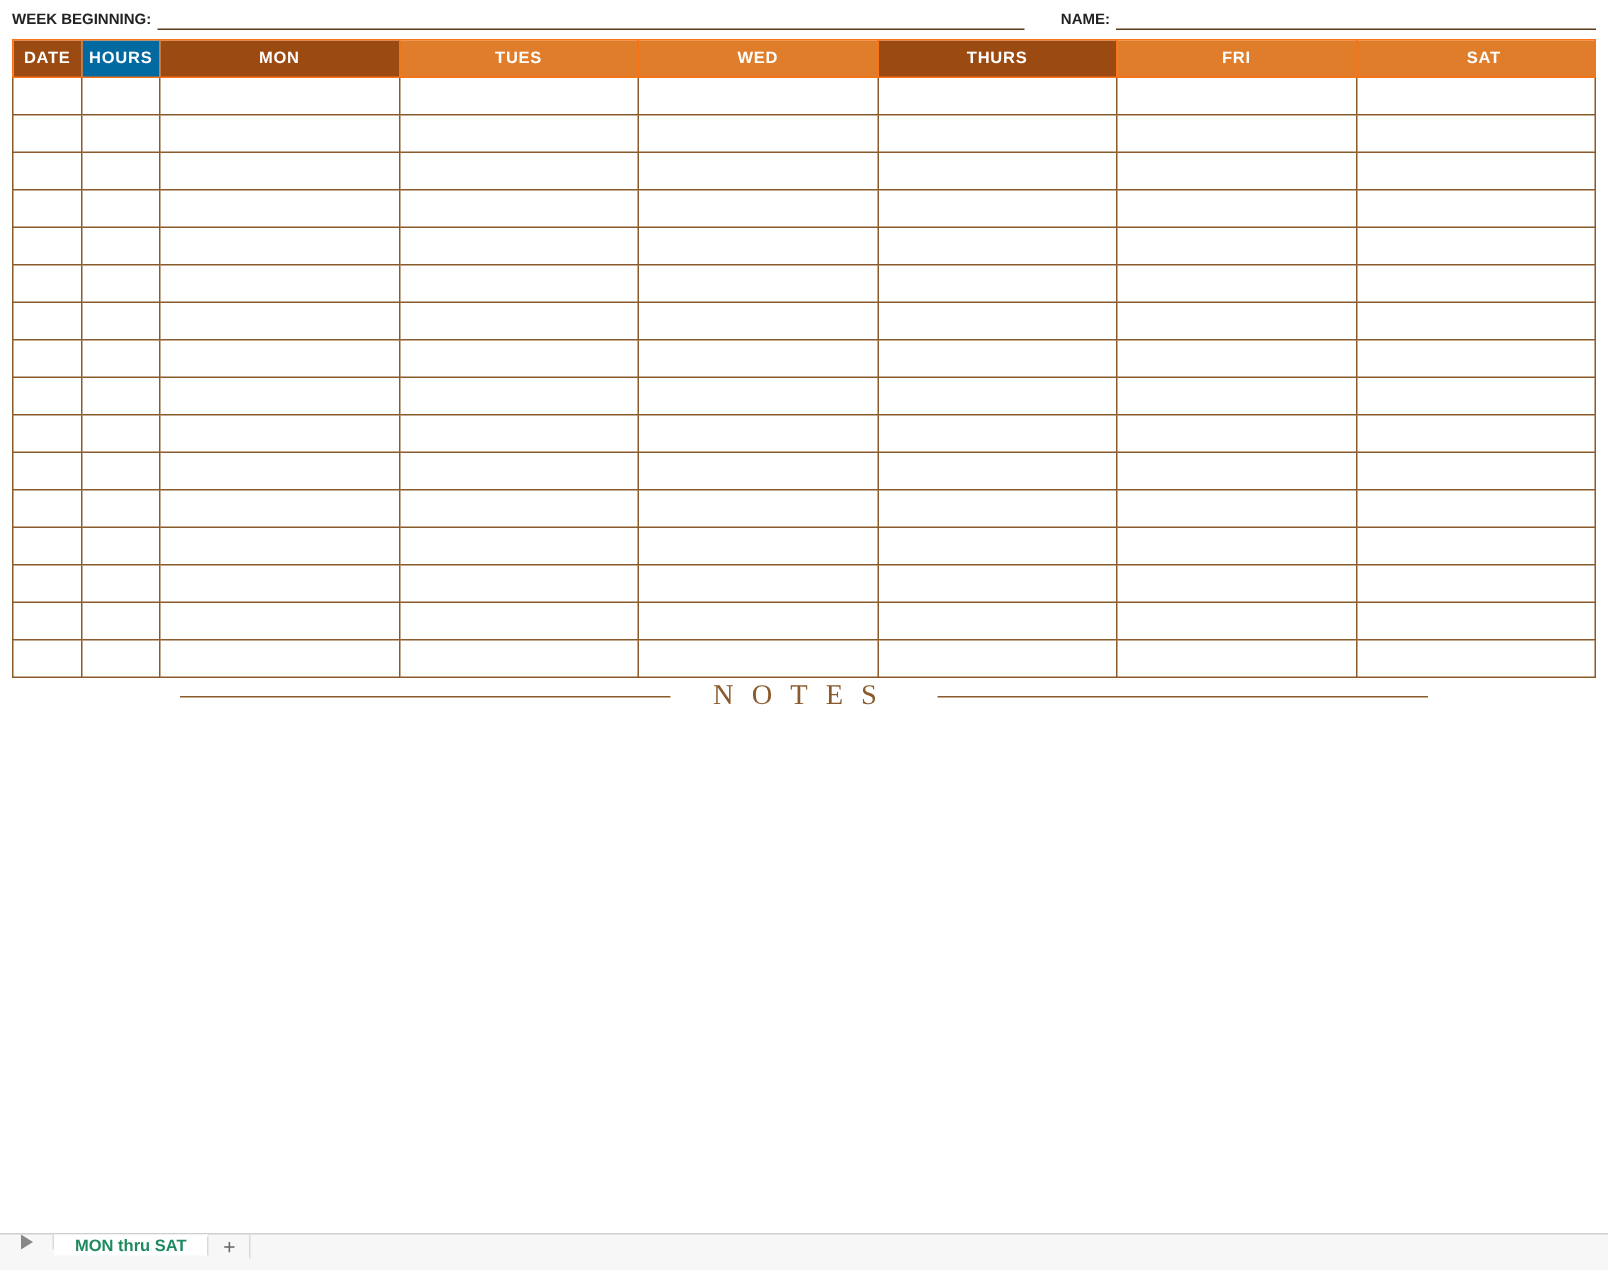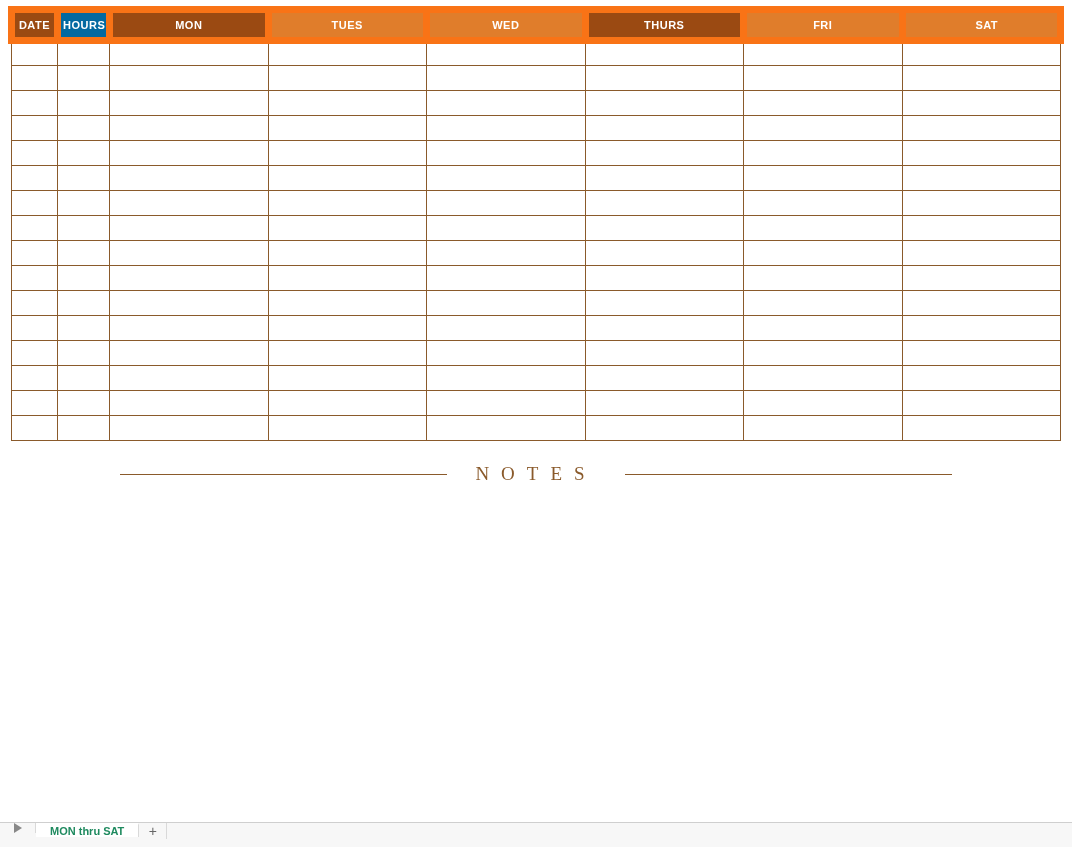--- a/index.html
+++ b/index.html
@@ -45,35 +45,35 @@
     width: calc(100% - 16px);
     margin: 0 8px;
     table-layout: fixed;
   }
   table.schedule th {
     color: #fff;
     font-size: 11px;
     font-weight: bold;
     text-align: center;
     padding: 6px 2px;
-    border: 7px solid #f97316;
+    border: 1px solid #f97316;
     letter-spacing: 0.5px;
   }
   table.schedule td {
     border: 1px solid #8a5a2b;
     height: 25px;
     background: #fff;
   }
   .col-date  { width: 46px; }
   .col-hours { width: 52px; }
   .col-day   { width: auto; }
   .notes-wrap {
     display: flex;
     align-items: center;
-    margin-top: 22px;
+    margin-top: 1px;
     padding: 0 120px;
   }
   .notes-line {
     flex: 1;
     border-top: 1px solid #8a5a2b;
     height: 0;
   }
   .notes-label {
     padding: 0 28px;
     font-size: 19px;
@@ -125,20 +125,26 @@
   }
   .tabbar .rest { flex: 1; }
   svg.tri { width: 8px; height: 10px; }
 </style>
 </head>
 <body>
 
 <div class="sheet">
 
 
+  <div class="meta-row">
+    <span class="meta-label">WEEK BEGINNING:</span>
+    <span class="meta-line week"></span>
+    <span class="meta-label">NAME:</span>
+    <span class="meta-line name"></span>
+  </div>
 
   <table class="schedule">
     <colgroup>
       <col class="col-date">
         <col class="col-hours">
       <col class="col-day">
         <col class="col-day">
         <col class="col-day">
       <col class="col-day">
         <col class="col-day">

